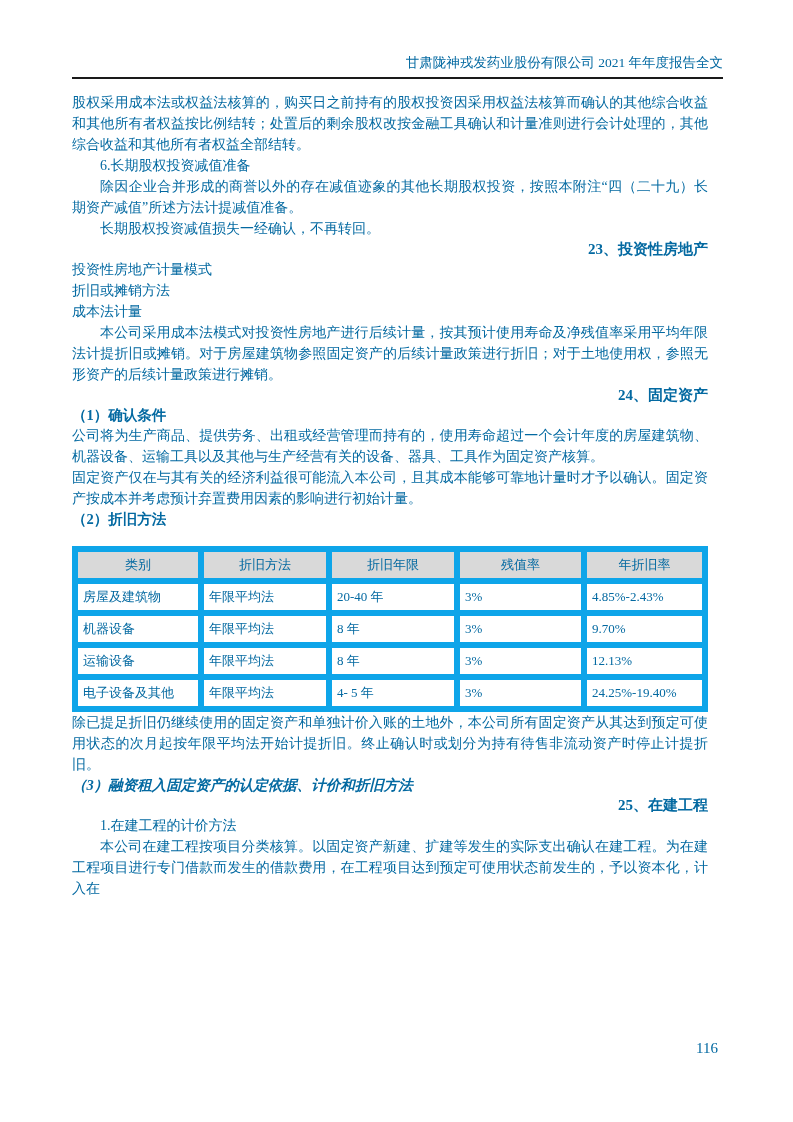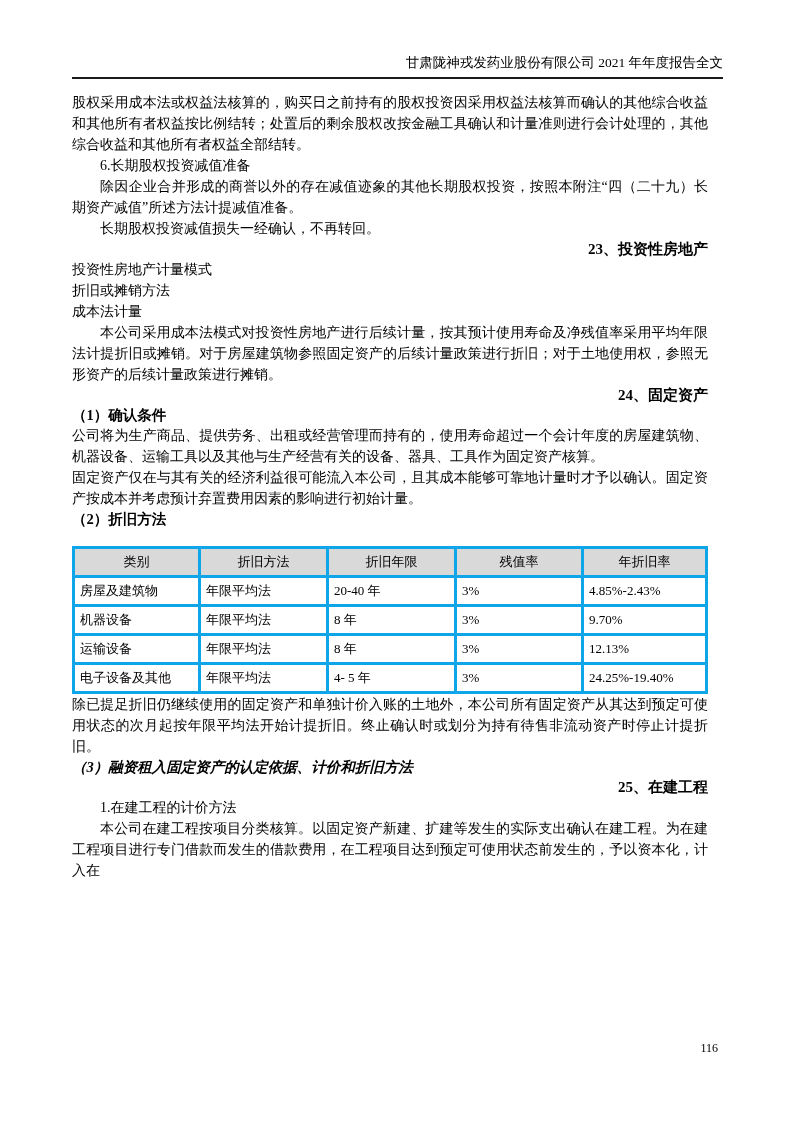--- a/index.html
+++ b/index.html
@@ -3,21 +3,21 @@
 <meta charset="utf-8">
 <style>
   html, body { margin: 0; padding: 0; background: #e8e8e8; }
   .page {
     position: relative;
     width: 793px;
     height: 1122px;
     margin: 0 auto;
     background: #ffffff;
     font-family: "Liberation Serif", "DejaVu Serif", serif;
-    color: #000000;
+    color: #0369a1;
     overflow: hidden;
   }
   .doc-header {
     position: absolute;
     top: 54px;
     left: 72px;
     right: 70px;
     text-align: right;
     font-size: 13.5px;
     line-height: 17px;
@@ -65,37 +65,37 @@
   table.dep-table {
     width: 100%;
     border-collapse: collapse;
     table-layout: fixed;
     border: 2px solid #1a1a1a;
     font-size: 13px;
     line-height: 16px;
     text-align: left;
   }
   table.dep-table th, table.dep-table td {
-    border: 3px solid #0ea5e9;
+    border: 6px solid #0ea5e9;
     padding: 5px 5px;
     overflow: hidden;
     white-space: nowrap;
   }
   table.dep-table th {
     background: #d9d9d9;
     font-weight: normal;
     text-align: center;
   }
   td.pad-extra { padding-left: 16px; }
 
   .page-footer {
     position: absolute;
     top: 1040px;
     right: 75px;
-    font-size: 12px;
+    font-size: 15px;
     line-height: 16px;
   }
 </style>
 </head>
 <body>
 
 <div class="page">
 
   <div class="doc-header">
     <span>甘肃陇神戎发药业股份有限公司 2021 年年度报告全文</span>

